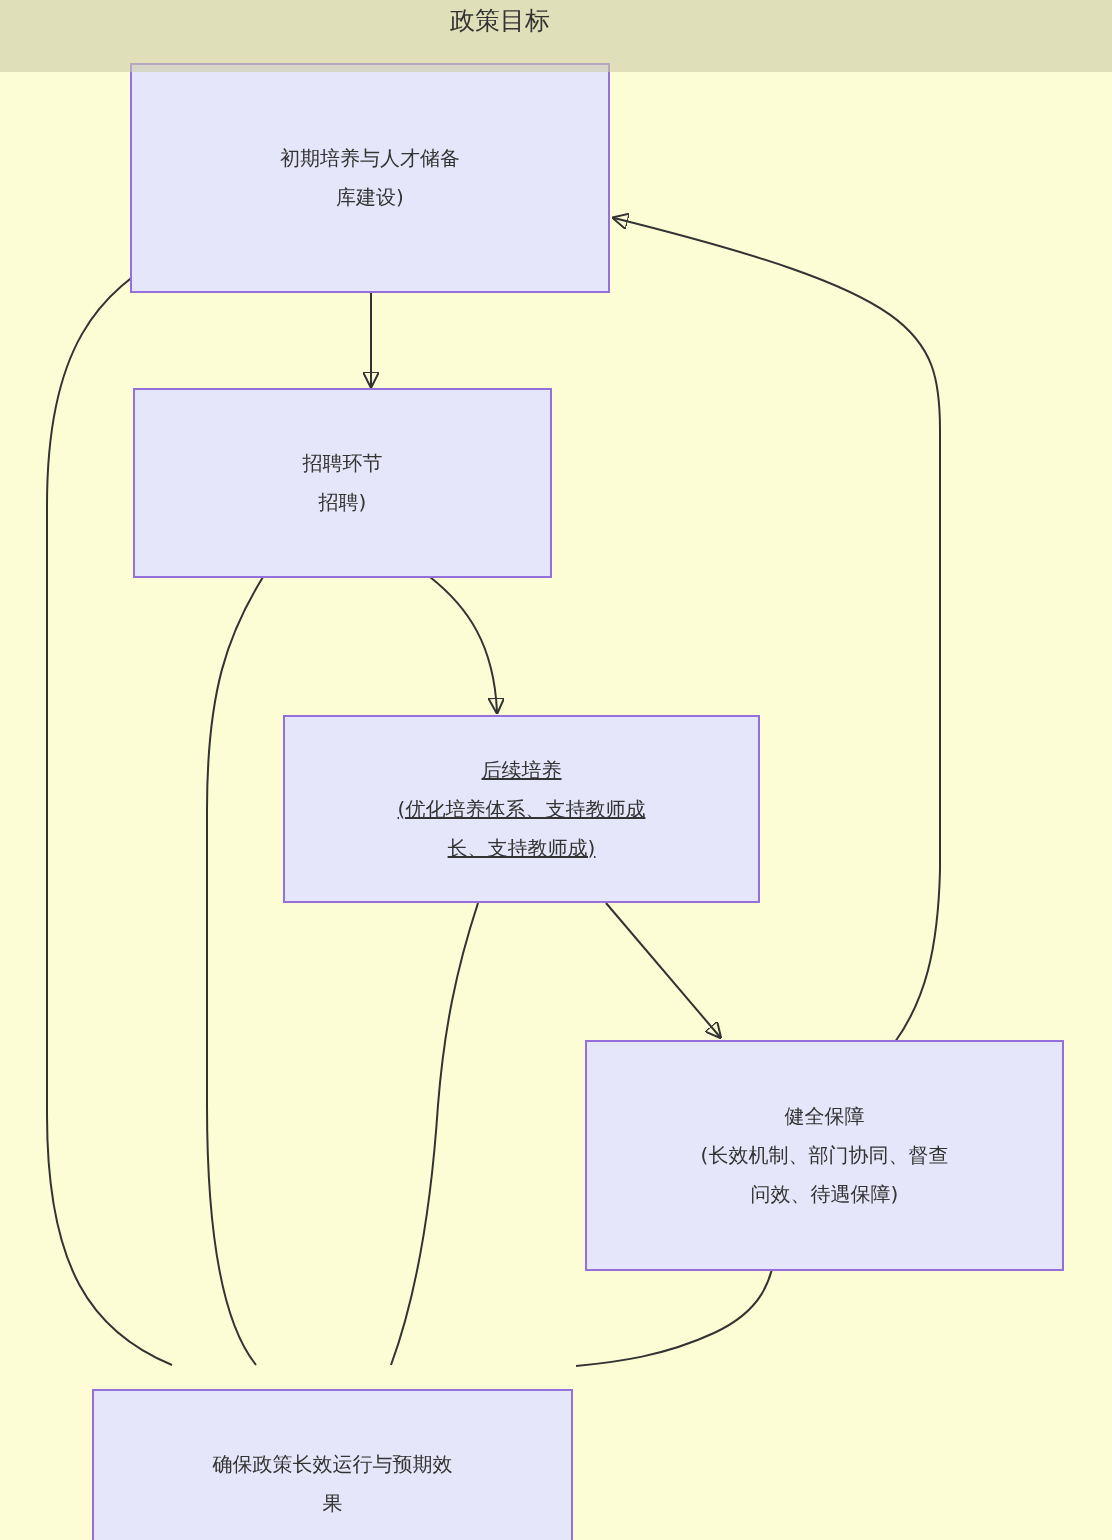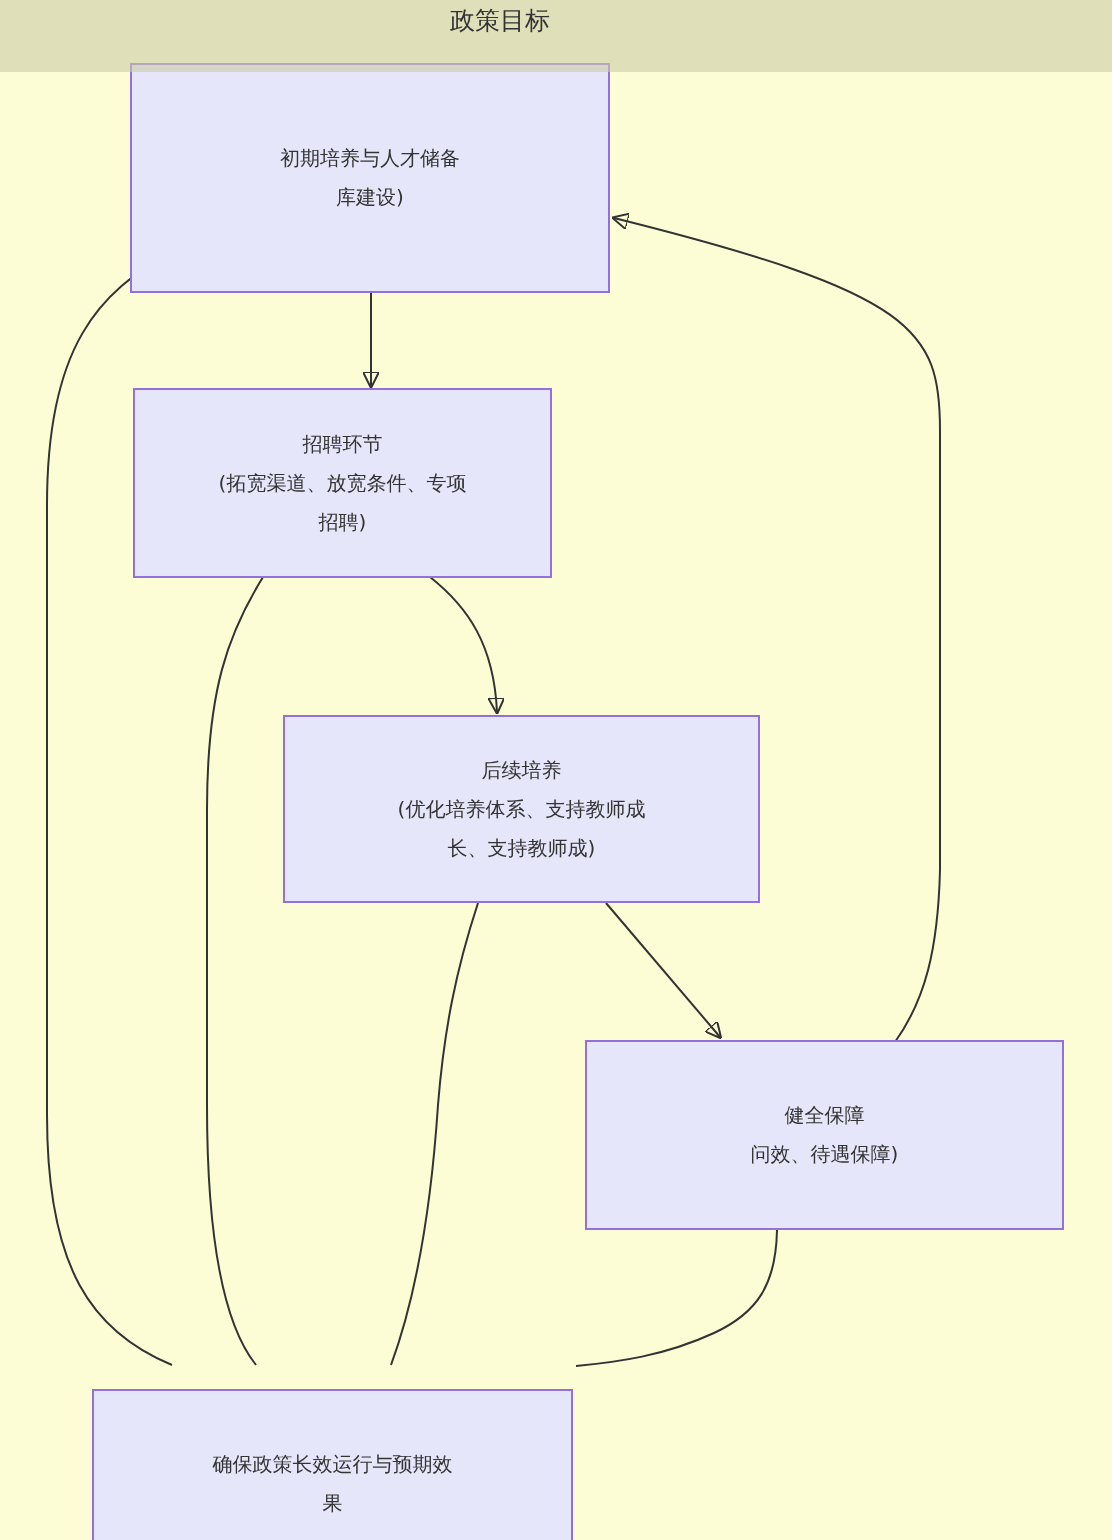--- a/index.html
+++ b/index.html
@@ -78,32 +78,32 @@
     <path marker-end="url(#arrow)" d="M 895 1042 C 925 1000, 938 950, 940 870 L 940 430 C 940 330, 915 293, 614 218"></path>
   </svg>
 
   <div class="node" style="left:130px; top:63px; width:480px; height:230px;">
     <div class="line">初期培养与人才储备</div>
     <div class="line">库建设)</div>
   </div>
 
   <div class="node" style="left:133px; top:388px; width:419px; height:190px;">
     <div class="line">招聘环节</div>
-    <div class="line">(拓宽渠道、放宽条件、专项</div>
     <div class="line">招聘)</div>
   </div>
 
-  <div class="node" style="left:283px; top:715px; width:477px; height:188px;">
+  <div class="node" style="left:283px; top:715px; width:477px; height:188px;text-decoration:underline;">
     <div class="line">后续培养</div>
     <div class="line">(优化培养体系、支持教师成</div>
     <div class="line">长、支持教师成)</div>
   </div>
 
-  <div class="node" style="left:585px; top:1040px; width:479px; height:190px;">
+  <div class="node" style="left:585px; top:1040px; width:479px; height:231px;">
     <div class="line">健全保障</div>
+    <div class="line">(长效机制、部门协同、督查</div>
     <div class="line">问效、待遇保障)</div>
   </div>
 
   <div class="node" style="left:92px; top:1365px; width:481px; height:189px;margin-top:24px;">
     <div class="line">确保政策长效运行与预期效</div>
     <div class="line">果</div>
   </div>
 
   <div class="band">
     <div class="diagram-title">政策目标</div>

